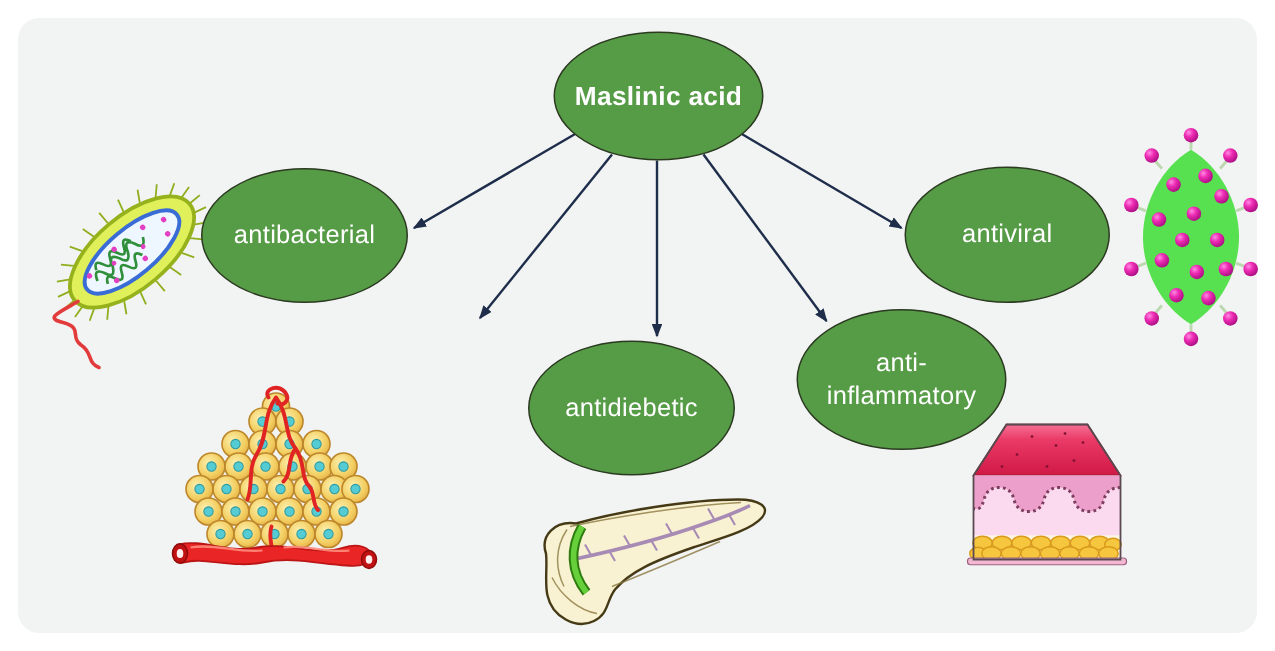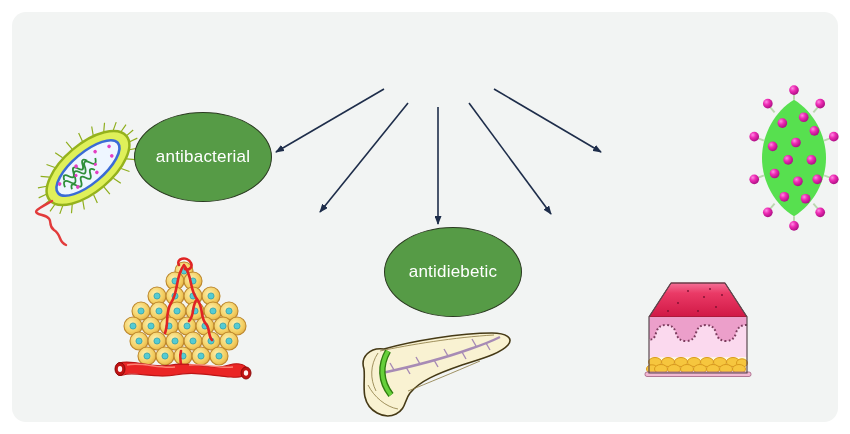--- a/index.html
+++ b/index.html
@@ -22,21 +22,21 @@
     color:var(--node-text,#ffffff);
     display:flex; align-items:center; justify-content:center;
     text-align:center; font-size:17px; line-height:1.3;
     padding:0 10px; box-sizing:border-box;
     letter-spacing:0.2px;
   }
   .node.central { font-weight:bold; font-size:17.5px; }
   #node-maslinic       { left:369px; top:21px;  width:140px; height:86px; }
   #node-antibacterial  { left:134px; top:112px; width:138px; height:90px;text-align:right; }
   #node-anticancer     { left:202px; top:204px; width:137px; height:93px; }
-  #node-antidiabetic   { left:384px; top:227px; width:138px; height:90px; }
+  #node-antidiabetic   { left:352px; top:227px; width:138px; height:90px; }
   #node-antiinflammatory { left:531px; top:206px; width:140px; height:94px; }
   #node-antiviral      { left:603px; top:111px; width:137px; height:91px; }
 </style>
 </head>
 <body>
 
 <div class="canvas">
   <div class="panel"></div>
 
   <svg class="layer" width="850" height="434" viewBox="0 0 850 434">
@@ -215,19 +215,28 @@
           <ellipse cx="2" cy="86" rx="6.5" ry="4.5"></ellipse>
           <ellipse cx="15" cy="86" rx="6.5" ry="4.5"></ellipse>
         <ellipse cx="28" cy="86" rx="6.5" ry="4.5"></ellipse>
           <ellipse cx="41" cy="86" rx="6.5" ry="4.5"></ellipse>
       </g>
       <rect x="-53" y="89" width="106" height="4.5" rx="2" fill="#f2b8d2" stroke="#a06080" stroke-width="0.8"></rect>
       <path fill="none" stroke="#5a4a50" stroke-width="1.2" d="M-27,0 L27,0 L49,34 L49,90 L-49,90 L-49,34 Z"></path>
     </g>
   </svg>
 
+  <div class="node central" id="node-maslinic">
+    <span>Maslinic acid</span>
+  </div>
   <div class="node" id="node-antibacterial">
     <span>antibacterial</span>
   </div>
   <div class="node" id="node-antidiabetic">
     <span>antidiebetic</span>
   </div>
+  <div class="node" id="node-antiinflammatory">
+    <span>anti-inflammatory</span>
+  </div>
+  <div class="node" id="node-antiviral">
+    <span>antiviral</span>
+  </div>
 </div>
 
 </body></html>

